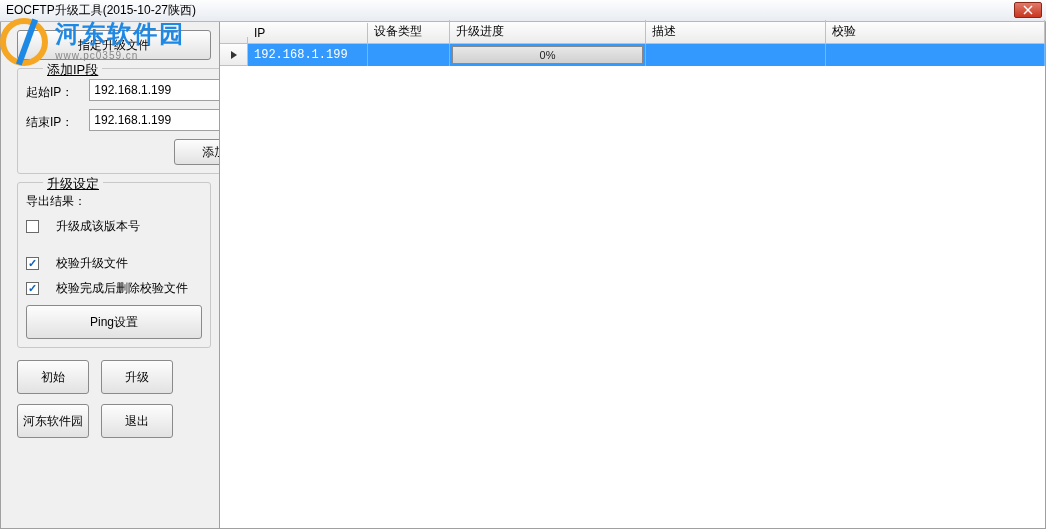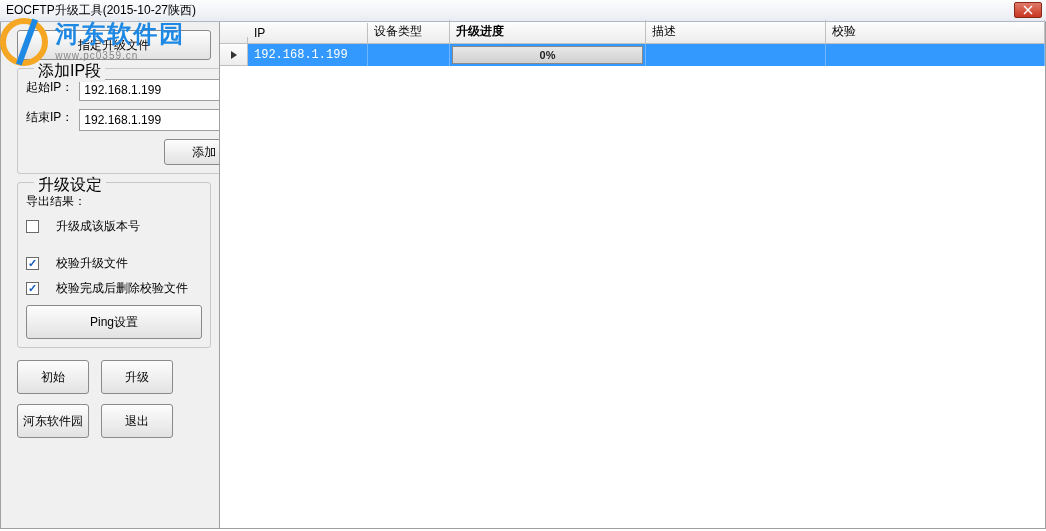--- a/index.html
+++ b/index.html
@@ -21,23 +21,23 @@
 .client { display: flex; height: 507px; border: 1px solid #a0a0a0; border-top: none; background: #f0f0f0; }
 
 .sidebar { width: 210px; padding: 8px; display: flex; flex-direction: column; gap: 8px; margin-left: 8px; }
 
 .btn { height: 30px; background: linear-gradient(#fdfdfd, #e2e2e2); border: 1px solid #8a8a8a; border-radius: 3px; font-size: 12px; cursor: pointer; display: flex; align-items: center; justify-content: center; font-family: inherit; }
 .btn-wide { width: 100%; }
 .btn-half { width: 72px; height: 34px; }
 .btn-add { width: 80px; height: 26px; align-self: flex-end; }
 
 .group { border: 1px solid #c8c8c8; border-radius: 3px; padding: 10px 8px 8px; position: relative; background: #f0f0f0; }
-.group-title { position: absolute; top: -8px; left: 16px; background: #f0f0f0; padding: 0 4px; font-size: 16px; }
+.group-title { position: absolute; top: -8px; left: 25px; background: #f0f0f0; padding: 0 4px; font-size: 13px; text-decoration: underline; }
 
-.field-row { display: flex; align-items: flex-start; gap: 6px; margin-bottom: 8px; }
+.field-row { display: flex; align-items: flex-end; gap: 16px; margin-bottom: 8px; }
 .field-label { font-size: 12px; white-space: nowrap; }
 .field-input { flex: 1; height: 22px; border: 1px solid #a0a0a0; padding: 0 4px; font-size: 12px; font-family: inherit; background: #fff; }
 
 .spinner-wrap { display: flex; flex: 1; }
 .spinner-input { flex: 1; height: 22px; border: 1px solid #a0a0a0; border-right: none; padding: 0 4px; font-size: 12px; }
 .spinner-btns { display: flex; flex-direction: column; width: 16px; }
 .spinner-btn { height: 11px; border: 1px solid #a0a0a0; background: linear-gradient(#fdfdfd, #e2e2e2); font-size: 6px; display: flex; align-items: center; justify-content: center; cursor: pointer; }
 .spinner-btn:first-child { border-bottom: none; }
 
 .check-row { display: flex; align-items: center; gap: 17px; margin-bottom: 8px; }
@@ -57,21 +57,21 @@
 .grid-row.selected { background: #3399ff; color: #fff; }
 .grid-cell { border-right: 1px solid rgba(255,255,255,0.3); padding: 2px 6px; font-size: 12px; display: flex; align-items: center; font-family: "Courier New", monospace; }
 .grid-rowhead { width: 28px; background: linear-gradient(#fdfdfd, #ececec); border-right: 1px solid #c0c0c0; border-bottom: 1px solid #c0c0c0; display: flex; align-items: center; justify-content: center; }
 .grid-rowhead svg { width: 10px; height: 10px; }
 
 .progress-cell { padding: 1px 2px; }
 .progress-bar { width: 100%; height: 18px; background: linear-gradient(#e8e8e8, #d0d0d0); border: 1px solid #888; display: flex; align-items: center; justify-content: center; font-size: 11px; color: #222; font-family: "Microsoft YaHei", sans-serif; }
 
 .col-ip { width: 120px; }
 .col-type { width: 82px; }
-.col-progress { width: 196px; font-weight: bold; }
+.col-progress { width: 196px; }
 .col-desc { width: 180px; }
 .col-verify { flex: 1; }
 
 .group-spacer { height: 12px; }
 </style>
 </head>
 <body>
 
 <div class="titlebar">
   <span class="titlebar-text">EOCFTP升级工具(2015-10-27陕西)</span>

